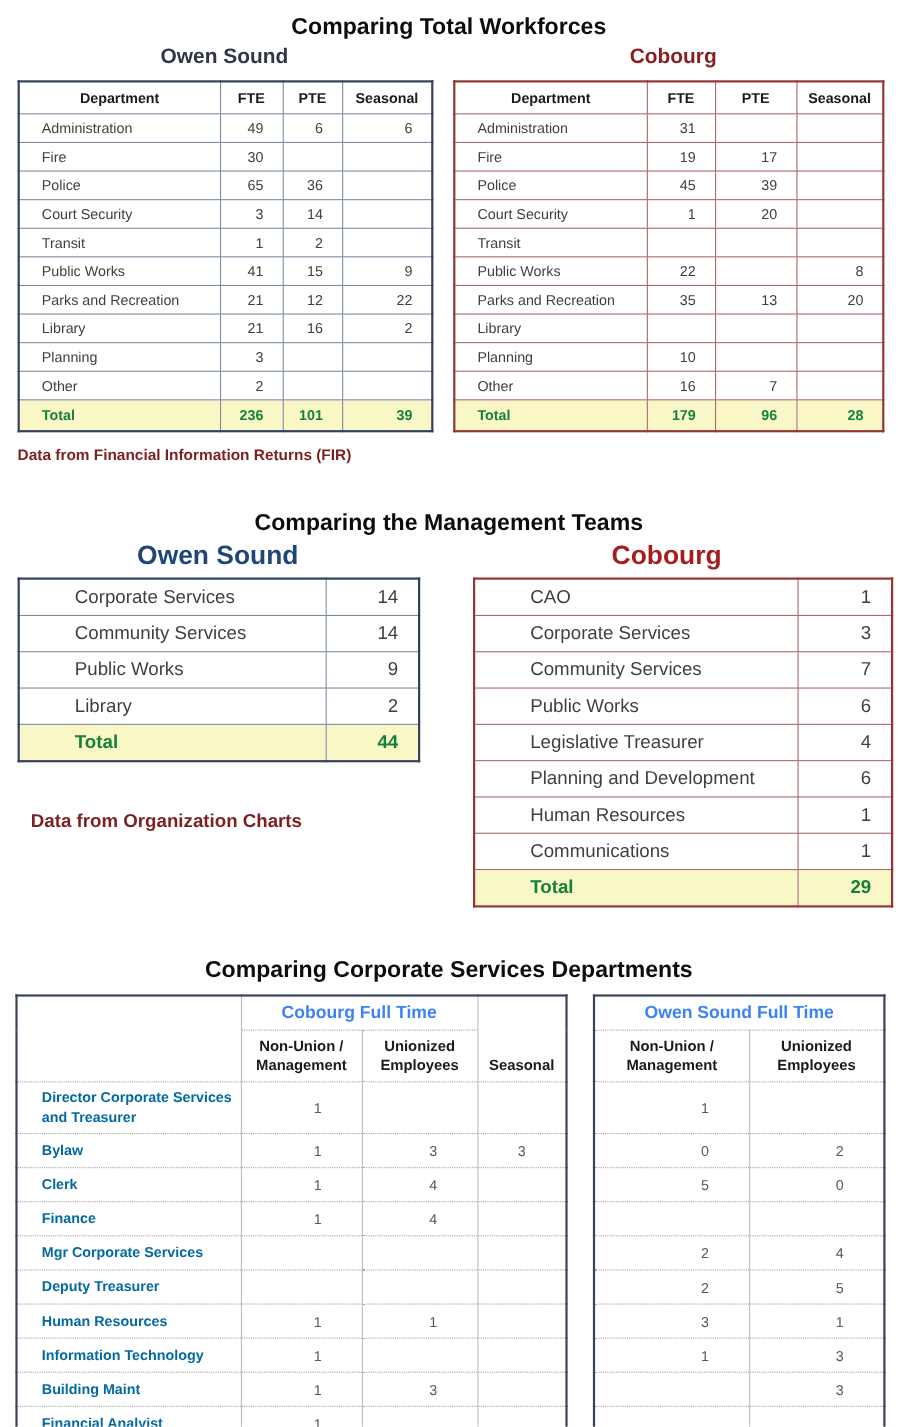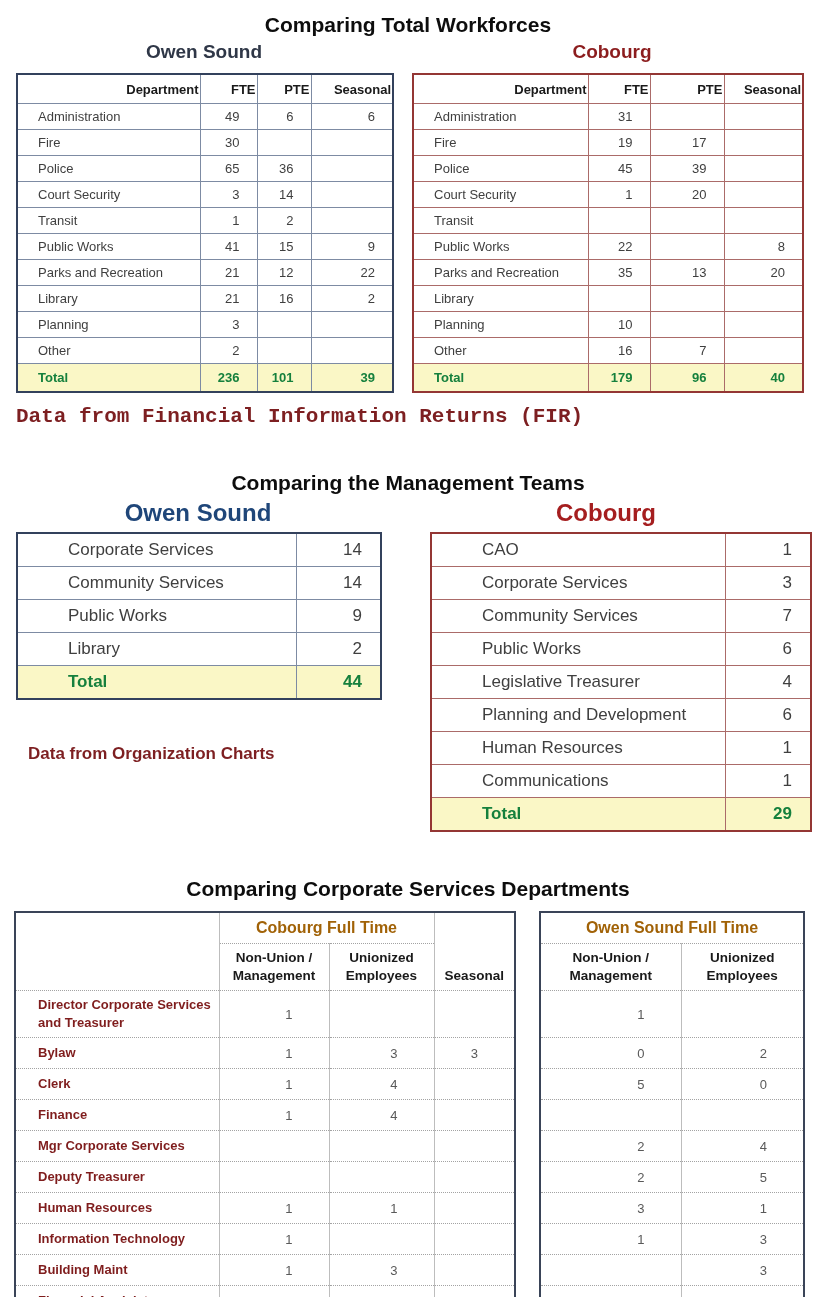--- a/index.html
+++ b/index.html
@@ -32,21 +32,21 @@
   td,th{overflow:hidden;}
   .tbl.navy{border:2px solid #33415C;}
   .tbl.navy th,.tbl.navy td{border:1px solid #7d8ba3;}
   .tbl.maroon{border:2px solid #943634;}
   .tbl.maroon th,.tbl.maroon td{border:1px solid #ab6b69;}
   .total td{background:#FAF7C6;font-weight:bold;color:#15803d;}
   
   .tables1{display:flex;padding-left:16px;margin-top:8px;}
   .t-os1{width:376px;}
   .t-cb1{width:390px;margin-left:18px;}
-  .tables1 th{height:26px;font-size:13px;font-weight:bold;color:#1a1a1a;text-align:right;}
+  .tables1 th{height:26px;font-size:13px;font-weight:bold;color:#1a1a1a;text-align:center;}
   .tables1 td{height:23px;font-size:13px;}
   .tables1 .total td{height:25px;}
   .dept{text-align:left;padding-left:20px;}
   .num{text-align:right;padding-right:17px;}
   
   .sec2{margin-top:42px;}
   .tables2{display:flex;align-items:flex-start;margin-top:4px;}
   .col-left{margin-left:16px;}
   .t-os2{width:364px;}
   .t-cb2{width:380px;margin-left:48px;}
@@ -56,30 +56,30 @@
   
   .sec3{margin-top:44px;}
   .tables3{display:flex;padding-left:14px;margin-top:10px;}
   .tbl3{border:2px solid #3a4458;}
   .tbl3 th,.tbl3 td{
     border-top:1px dotted #a3a3a3;border-bottom:1px dotted #a3a3a3;
     border-left:1px solid #bdbdbd;border-right:1px solid #bdbdbd;
   }
   .t-cb3{width:500px;}
   .t-os3{width:264px;margin-left:23px;}
-  .tbl3 .group{height:28px;font-size:16px;font-weight:bold;color:#a16207;text-align:center;}
+  .tbl3 .group{height:28px;font-size:16px;font-weight:bold;color:#3b82f6;text-align:center;}
   .tbl3 .colhead{height:46px;font-size:13.5px;font-weight:bold;color:#1a1a1a;text-align:center;line-height:1.3;padding:0 10px;vertical-align:middle;}
   .tbl3 .seasonal{font-size:13.5px;font-weight:bold;color:#1a1a1a;text-align:center;vertical-align:bottom;padding-bottom:7px;}
   .tbl3 td{height:28px;font-size:13px;}
   .tbl3 tbody[data-rows] tr:first-child td{height:44px;}
-  .dept3{text-align:left;padding-left:22px;font-weight:bold;color:#7f1d1d;font-size:12.5px;line-height:1.35;}
+  .dept3{text-align:left;padding-left:22px;font-weight:bold;color:#0369a1;font-size:12.5px;line-height:1.35;}
   .num3{text-align:right;padding-right:36px;color:#595959;}
   
   .caption{font-weight:bold;color:#7D1F21;}
-  .cap1{margin:12px 0 0 16px;font-size:21px;font-family:Liberation Mono, monospace;}
+  .cap1{margin:12px 0 0 16px;font-size:14px;}
   .cap2{margin:44px 0 0 12px;font-size:17px;}
 </style>
 </head>
 <body>
 
 <div class="page">
 
   <section class="sec1">
     <h1 class="title">Comparing Total Workforces</h1>
     <div class="heads">
@@ -248,21 +248,21 @@
               <td class="num">16</td>
               <td class="num">7</td>
               <td class="num"></td>
             </tr>
           </tbody>
         <tbody>
           <tr class="total">
             <td class="dept">Total</td>
             <td class="num">179</td>
             <td class="num">96</td>
-            <td class="num">40</td>
+            <td class="num">28</td>
           </tr>
         </tbody>
       </table>
     </div>
     <div class="caption cap1">Data from Financial Information Returns (FIR)</div>
   </section>
 
   <section class="sec2">
     <h1 class="title">Comparing the Management Teams</h1>
     <div class="heads2">

